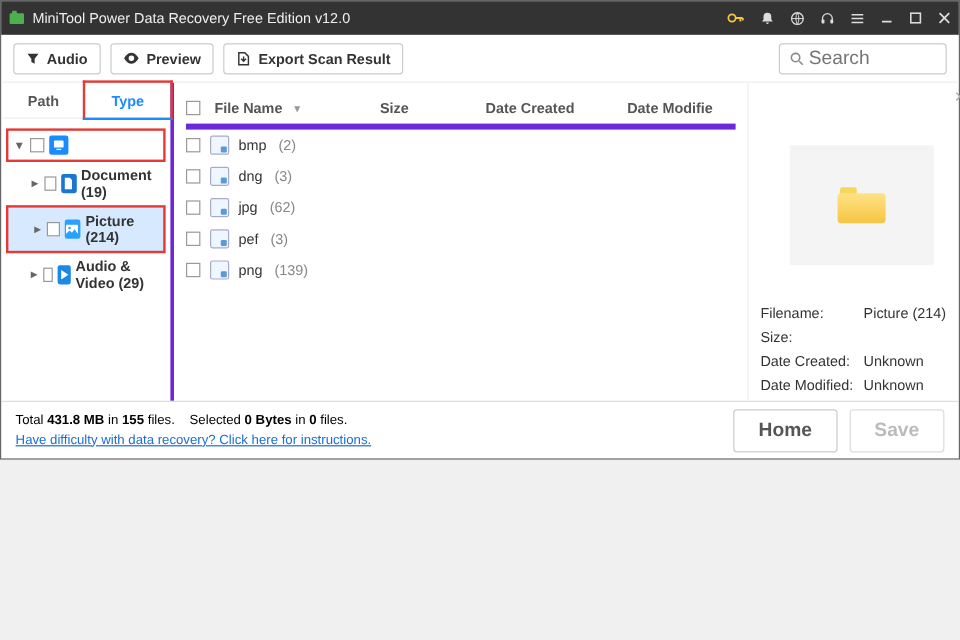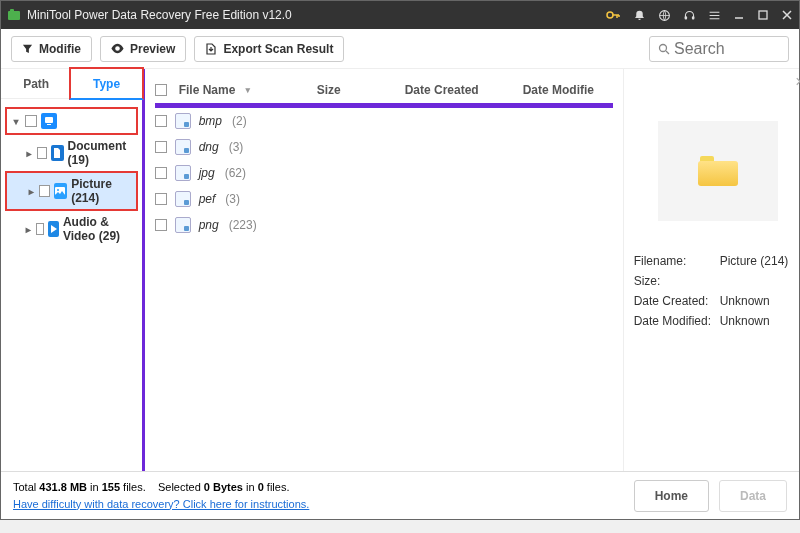--- a/index.html
+++ b/index.html
@@ -1,17 +1,17 @@
 <!DOCTYPE html>
 <html><head>
 <meta charset="utf-8">
 <style>
 * { box-sizing: border-box; margin: 0; padding: 0; font-family: -apple-system, "Segoe UI", Arial, sans-serif; }
 body { width: 800px; height: 533px; background: #f0f0f0; overflow: hidden; }
-.window { width: 800px; height: 520px; background: #fff; border: 1px solid #666; display: flex; flex-direction: column; }
+.window { width: 800px; height: 383px; background: #fff; border: 1px solid #666; display: flex; flex-direction: column; }
 .titlebar { height: 28px; background: #333; color: #eee; display: flex; align-items: center; padding: 0 6px; font-size: 12px; }
 .titlebar .logo { width: 14px; height: 14px; margin-right: 6px; display:inline-flex; align-items:center; justify-content:center;}
 .titlebar .title { flex: 1; }
 .titlebar .tbicons { display: flex; gap: 12px; align-items: center; }
 .titlebar .tbicons span { cursor: pointer; font-size: 13px; line-height:1; }
 .key-icon { color: #f5c542; }
 .toolbar { height: 40px; display: flex; align-items: center; padding: 6px 10px; gap: 8px; border-bottom: 1px solid #eee; }
 .btn { border: 1px solid #ccc; background: #fff; border-radius: 3px; padding: 5px 10px; font-size: 12px; font-weight: 600; color: #333; display: inline-flex; align-items: center; gap: 6px; cursor: pointer; }
 .search-wrap { margin-left: auto; display: flex; align-items: center; border: 1px solid #ccc; border-radius: 3px; padding: 3px 8px; width: 140px; }
 .search-wrap input { border: none; outline: none; font-size: 16px; width: 100%; }
@@ -39,37 +39,37 @@
 .colhead .hchk { width: 12px; height: 12px; border: 1px solid #999; margin-right: 4px;}
 .col-fn { width: 130px; display:flex; align-items:center; gap:6px;}
 .col-sort { color:#999; font-size:9px; margin-left:4px;}
 .col-sz { width: 80px; }
 .col-dc { width: 110px; }
 .col-dm { width: 90px; }
 .file-row { display: flex; align-items: center; padding: 5px 0; gap: 8px; }
 .file-row .rchk { width: 12px; height: 12px; border: 1px solid #999; }
 .ficon { width: 16px; height: 16px; border: 1px solid #aac; background: #eef6ff; display:inline-block; border-radius:2px; position:relative;}
 .ficon::after{content:""; position:absolute; right:1px; bottom:1px; width:5px; height:5px; background:#5b9bd5; border-radius:1px;}
-.file-label { color: #333; font-style: italic; }
+.file-label { color: #333; }
 .file-count { color: #888; margin-left: 2px; }
 .details { width: 190px; border-left: 1px solid #eee; padding: 12px 10px; font-size: 12px; position: relative; }
 .details .close { position: absolute; top: 4px; right: 8px; color: #aaa; font-size: 16px; cursor: pointer; }
 .thumb { width: 120px; height: 100px; background: #f4f4f4; margin: 40px auto 30px; display: flex; align-items: center; justify-content: center; }
 .folder-ico { width: 40px; height: 30px; position: relative; }
 .folder-ico::before { content:""; position:absolute; top:0; left:2px; width:14px; height:6px; background:#f5d85a; border-radius:2px 2px 0 0;}
 .folder-ico::after { content:""; position:absolute; top:5px; left:0; width:40px; height:25px; background:linear-gradient(#ffe287,#f5c542); border-radius:3px;}
 .meta-row { display: flex; padding: 3px 0; }
 .meta-label { width: 86px; color: #333; }
 .meta-val { color: #333; }
 .footer { height: 48px; border-top: 1px solid #ddd; display: flex; align-items: center; padding: 0 12px; font-size: 11px; gap: 12px; }
 .footer .summary { line-height: 1.5; }
 .footer .summary b { font-weight: 700; }
 .help-link { color: #1a6cd6; text-decoration: underline; cursor: pointer; font-size: 11px; }
 .footer .actions { margin-left: auto; display: flex; gap: 10px; }
-.fbtn { border: 1px solid #ccc; background: #fff; border-radius: 3px; padding: 8px 20px; font-size: 12px; font-weight: 600; color: #555; cursor: pointer; }
+.fbtn { border: 1px solid #ccc; background: #fff; border-radius: 3px; padding: 8px 20px; font-size: 16px; font-weight: 600; color: #555; cursor: pointer; }
 .fbtn.disabled { color: #bbb; border-color: #ddd; cursor: default; }
 svg{display:block;}
 </style>
 </head>
 <body>
 
 <div class="window">
 
   <div class="titlebar">
     <span class="logo">
@@ -127,21 +127,21 @@
     </div>
   </div>
 
   <div class="toolbar">
     <button class="btn">
       <span>
           <svg width="11" height="11" viewBox="0 0 12 12">
             <path d="M1 2h10L7.5 6.5V11l-3-1.5V6.5z" fill="#333"></path>
           </svg>
         </span>
-      <span>Modifie</span>
+      <span>Audio</span>
     </button>
     <button class="btn">
       <span>
           <svg width="13" height="11" viewBox="0 0 14 10">
             <path d="M7 0C3 0 0.5 5 0.5 5S3 10 7 10s6.5-5 6.5-5S11 0 7 0zm0 7.5A2.5 2.5 0 1 1 7 2.5a2.5 2.5 0 0 1 0 5z" fill="#333"></path>
           </svg>
         </span>
       <span>Preview</span>
     </button>
     <button class="btn">
@@ -253,21 +253,21 @@
             <div class="file-row">
               <span class="rchk"></span>
               <span class="ficon"></span>
               <span class="file-label">pef</span>
               <span class="file-count">(3)</span>
             </div>
             <div class="file-row">
               <span class="rchk"></span>
               <span class="ficon"></span>
               <span class="file-label">png</span>
-              <span class="file-count">(223)</span>
+              <span class="file-count">(139)</span>
             </div>
           </div>
       </div>
 
       <div class="details">
         <span class="close">×</span>
         <div class="thumb">
           <div class="folder-ico"></div>
         </div>
         <div class="meta-row">
@@ -294,16 +294,16 @@
     <div class="summary">
       <div>
         <span>Total </span><b>431.8 MB</b><span> in </span><b>155</b><span> files.</span>
         &nbsp;&nbsp;
         <span>Selected </span><b>0 Bytes</b><span> in </span><b>0</b><span> files.</span>
       </div>
       <a class="help-link">Have difficulty with data recovery? Click here for instructions.</a>
     </div>
     <div class="actions">
       <button class="fbtn">Home</button>
-      <button class="fbtn disabled">Data</button>
+      <button class="fbtn disabled">Save</button>
     </div>
   </div>
 </div>
 
 </body></html>

